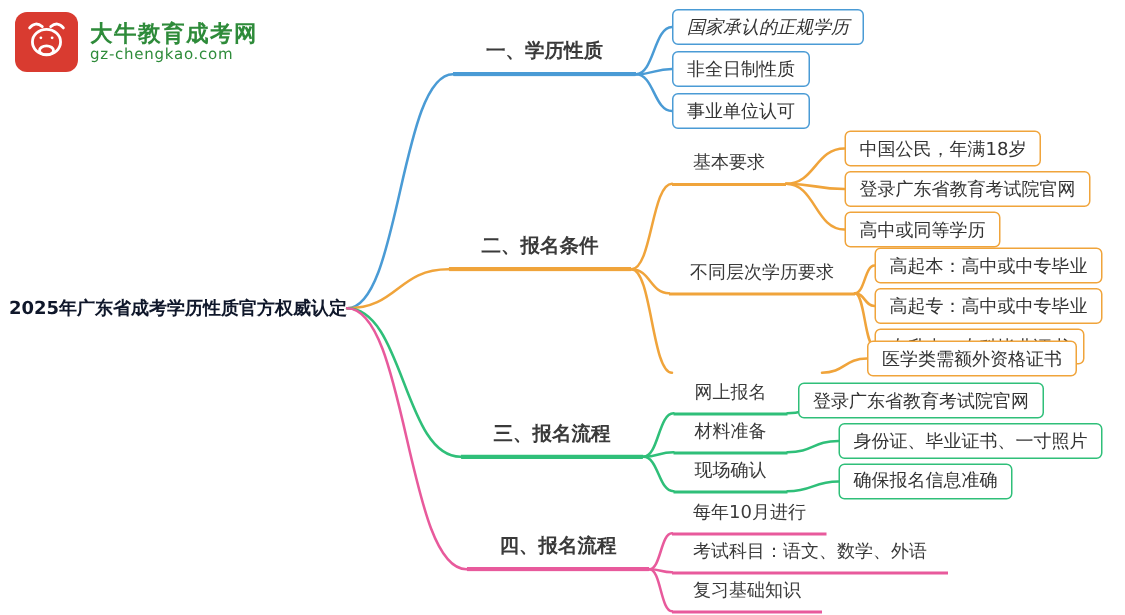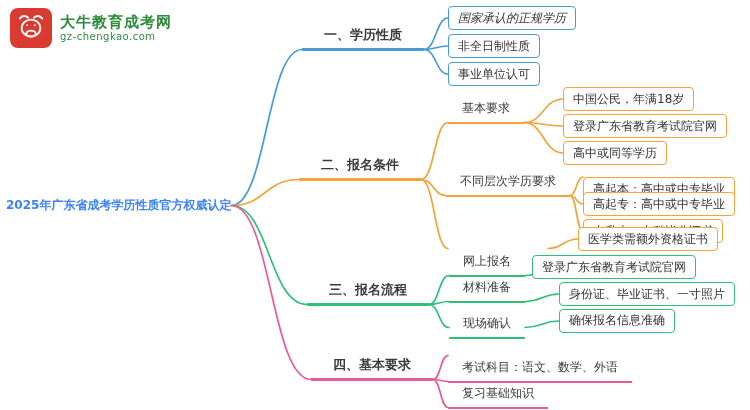--- a/index.html
+++ b/index.html
@@ -2,21 +2,21 @@
 <html><head>
 <meta charset="utf-8">
 <style>
   html,body{margin:0;padding:0;background:#fff;}
   #stage{
     position:relative;width:750px;height:410px;background:#ffffff;overflow:hidden;
     font-family:"DejaVu Sans","Liberation Sans",sans-serif;
   }
   #edges{position:absolute;left:0;top:0;width:750px;height:410px;pointer-events:none;}
   .node{position:absolute;white-space:nowrap;color:#333;z-index:2;}
-  .root-label{font-size:12px;font-weight:600;color:#3b82f6;line-height:17px;}
+  .root-label{font-size:12px;font-weight:600;color:#0f172a;line-height:17px;}
   .branch{
     font-size:13px;font-weight:600;color:#3a3a3a;line-height:18px;
     padding:2px 22px 4px;border-bottom:3px solid #999;border-radius:1px;
   }
   .sub{
     font-size:12px;font-weight:500;color:#3a3a3a;line-height:17px;
     padding:2px 14px 5px;border-bottom:2.5px solid #999;
   }
   .box{
     font-size:12px;line-height:16px;color:#333;background:#fff;
@@ -91,34 +91,35 @@
   <div id="b0c2" class="node box" style="left: 448px; top: 62px; border-color: rgb(74, 155, 213);">事业单位认可</div>
 
   <div id="b1" class="node branch" style="left: 299px; top: 154px; border-color: rgb(240, 164, 59);">二、报名条件</div>
 
   <div id="b1c0" class="node sub" style="left: 448px; top: 98px; border-color: rgb(240, 164, 59);">基本要求</div>
   <div id="b1c0g0" class="node box" style="left: 563px; top: 87px; border-color: rgb(240, 164, 59);">中国公民，年满18岁</div>
   <div id="b1c0g1" class="node box" style="left: 563px; top: 114px; border-color: rgb(240, 164, 59);">登录广东省教育考试院官网</div>
   <div id="b1c0g2" class="node box" style="left: 563px; top: 141px; border-color: rgb(240, 164, 59);">高中或同等学历</div>
 
   <div id="b1c1" class="node sub" style="left: 446px; top: 171px; border-color: rgb(240, 164, 59);">不同层次学历要求</div>
-  <div id="b1c1g0" class="node box" style="left: 583px; top: 165px; border-color: rgb(240, 164, 59); margin-top: 12px;">高起本：高中或中专毕业</div>
+  <div id="b1c1g0" class="node box" style="left: 583px; top: 165px; border-color: rgb(240, 164, 59);">高起本：高中或中专毕业</div>
   <div id="b1c1g1" class="node box" style="left: 583px; top: 192px; border-color: rgb(240, 164, 59);">高起专：高中或中专毕业</div>
   <div id="b1c1g2" class="node box" style="left: 583px; top: 219px; border-color: rgb(240, 164, 59);">专升本：专科毕业证书</div>
 
   <div id="b1c2g0" class="node box" style="left: 578px; top: 227px; border-color: rgb(240, 164, 59);">医学类需额外资格证书</div>
 
   <div id="b2" class="node branch" style="left: 307px; top: 279px; border-color: rgb(47, 191, 121);">三、报名流程</div>
 
   <div id="b2c0" class="node sub" style="left: 449px; top: 251px; border-color: rgb(47, 191, 121);">网上报名</div>
   <div id="b2c0g0" class="node box" style="left: 532px; top: 255px; border-color: rgb(47, 191, 121); text-align: center;">登录广东省教育考试院官网</div>
 
   <div id="b2c1" class="node sub" style="left: 449px; top: 277px; border-color: rgb(47, 191, 121);">材料准备</div>
   <div id="b2c1g0" class="node box" style="left: 559px; top: 282px; border-color: rgb(47, 191, 121);">身份证、毕业证书、一寸照片</div>
 
-  <div id="b2c2" class="node sub" style="left: 449px; top: 313px; border-color: rgb(47, 191, 121); font-family: Liberation Serif, serif;">现场确认</div>
+  <div id="b2c2" class="node sub" style="left: 449px; top: 303px; border-color: rgb(47, 191, 121); font-family: Liberation Serif, serif;">现场确认</div>
   <div id="b2c2g0" class="node box" style="left: 559px; top: 309px; border-color: rgb(47, 191, 121); font-family: Liberation Mono, monospace;">确保报名信息准确</div>
 
-  <div id="b3" class="node branch" style="left: 311px; top: 354px; border-color: rgb(232, 90, 156);">四、基本要求</div>
+  <div id="b3" class="node branch" style="left: 311px; top: 354px; border-color: rgb(232, 90, 156);">四、报名流程</div>
+  <div id="b3c0" class="node sub" style="left: 448px; top: 331px; border-color: rgb(232, 90, 156);">每年10月进行</div>
   <div id="b3c1" class="node sub" style="left: 448px; top: 357px; border-color: rgb(232, 90, 156);">考试科目：语文、数学、外语</div>
   <div id="b3c2" class="node sub" style="left: 448px; top: 383px; border-color: rgb(232, 90, 156);">复习基础知识</div>
 
 </div>
 
 </body></html>

